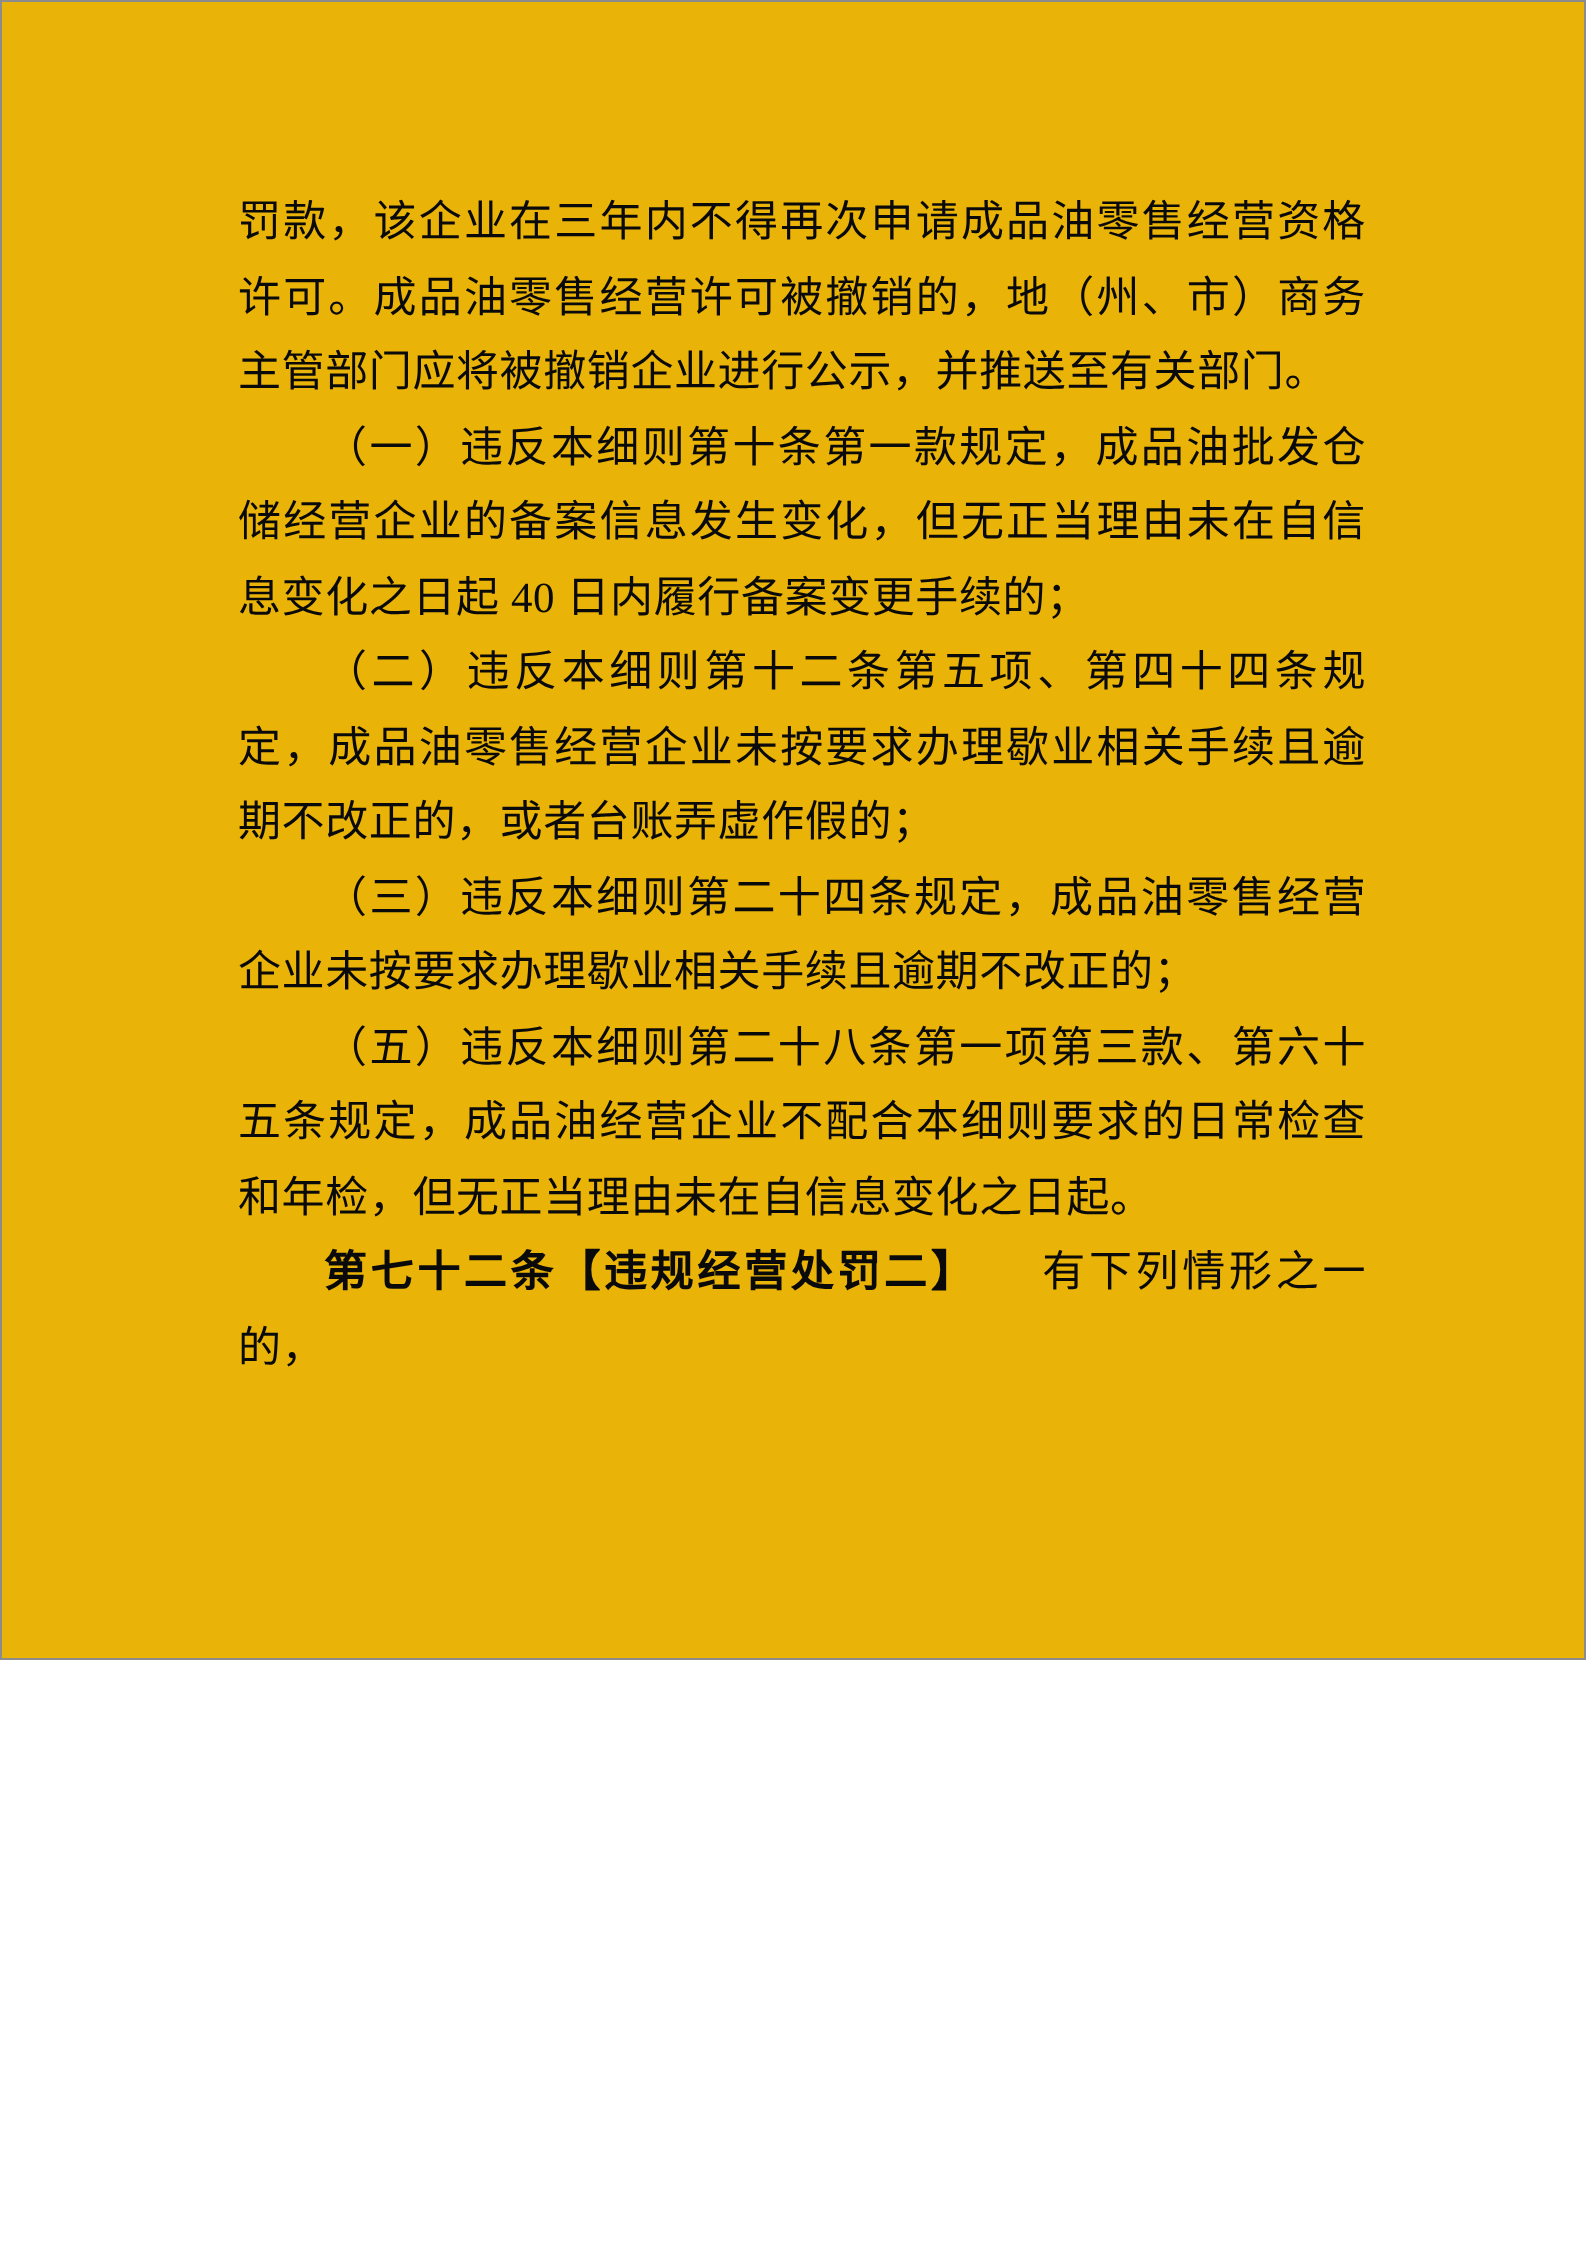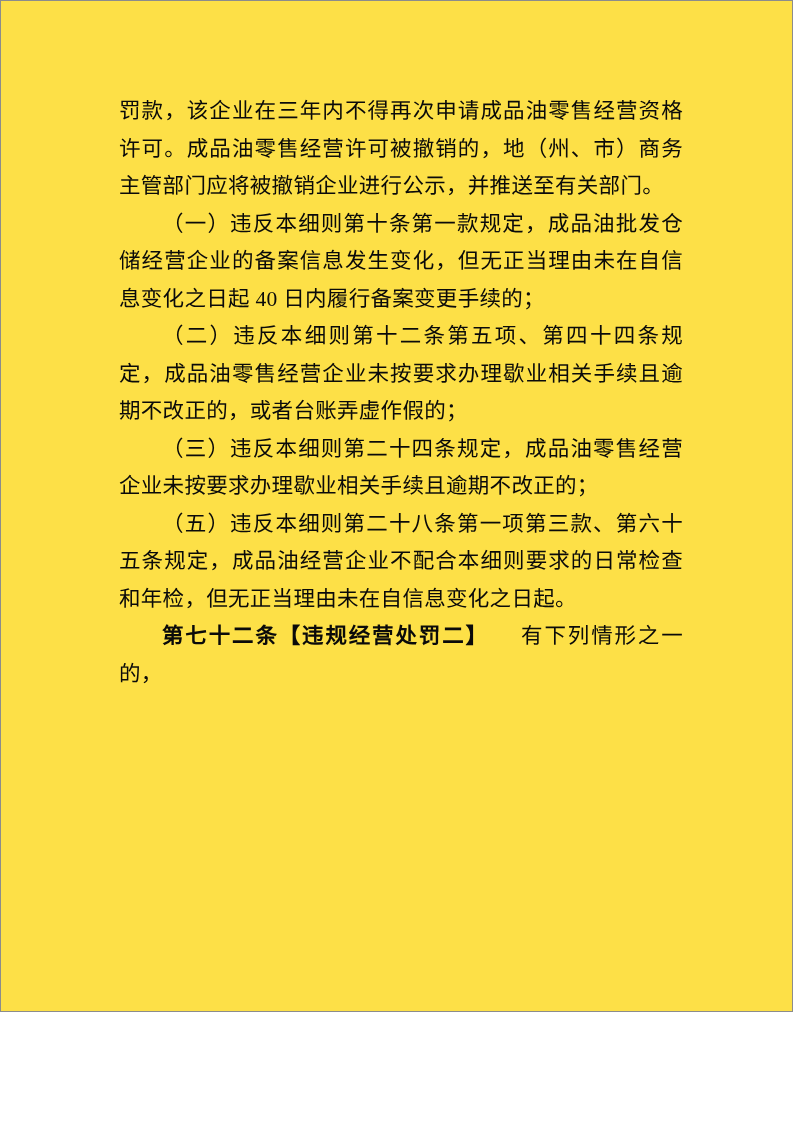--- a/index.html
+++ b/index.html
@@ -4,23 +4,23 @@
 <title>Document Page</title>
 <style>
   html, body {
     margin: 0;
     padding: 0;
     background: #ffffff;
   }
   .page {
     position: relative;
     width: 793px;
-    height: 1012px;
+    height: 830px;
     box-sizing: border-box;
-    background: #fde047;
+    background: #eab308;
     border: 1px solid #8c8c8c;
     overflow: hidden;
     font-family: "Liberation Serif", "DejaVu Serif", serif;
     color: #0a0a0a;
   }
   .content {
     position: absolute;
     left: 118px;
     top: 92px;
     width: 564px;

